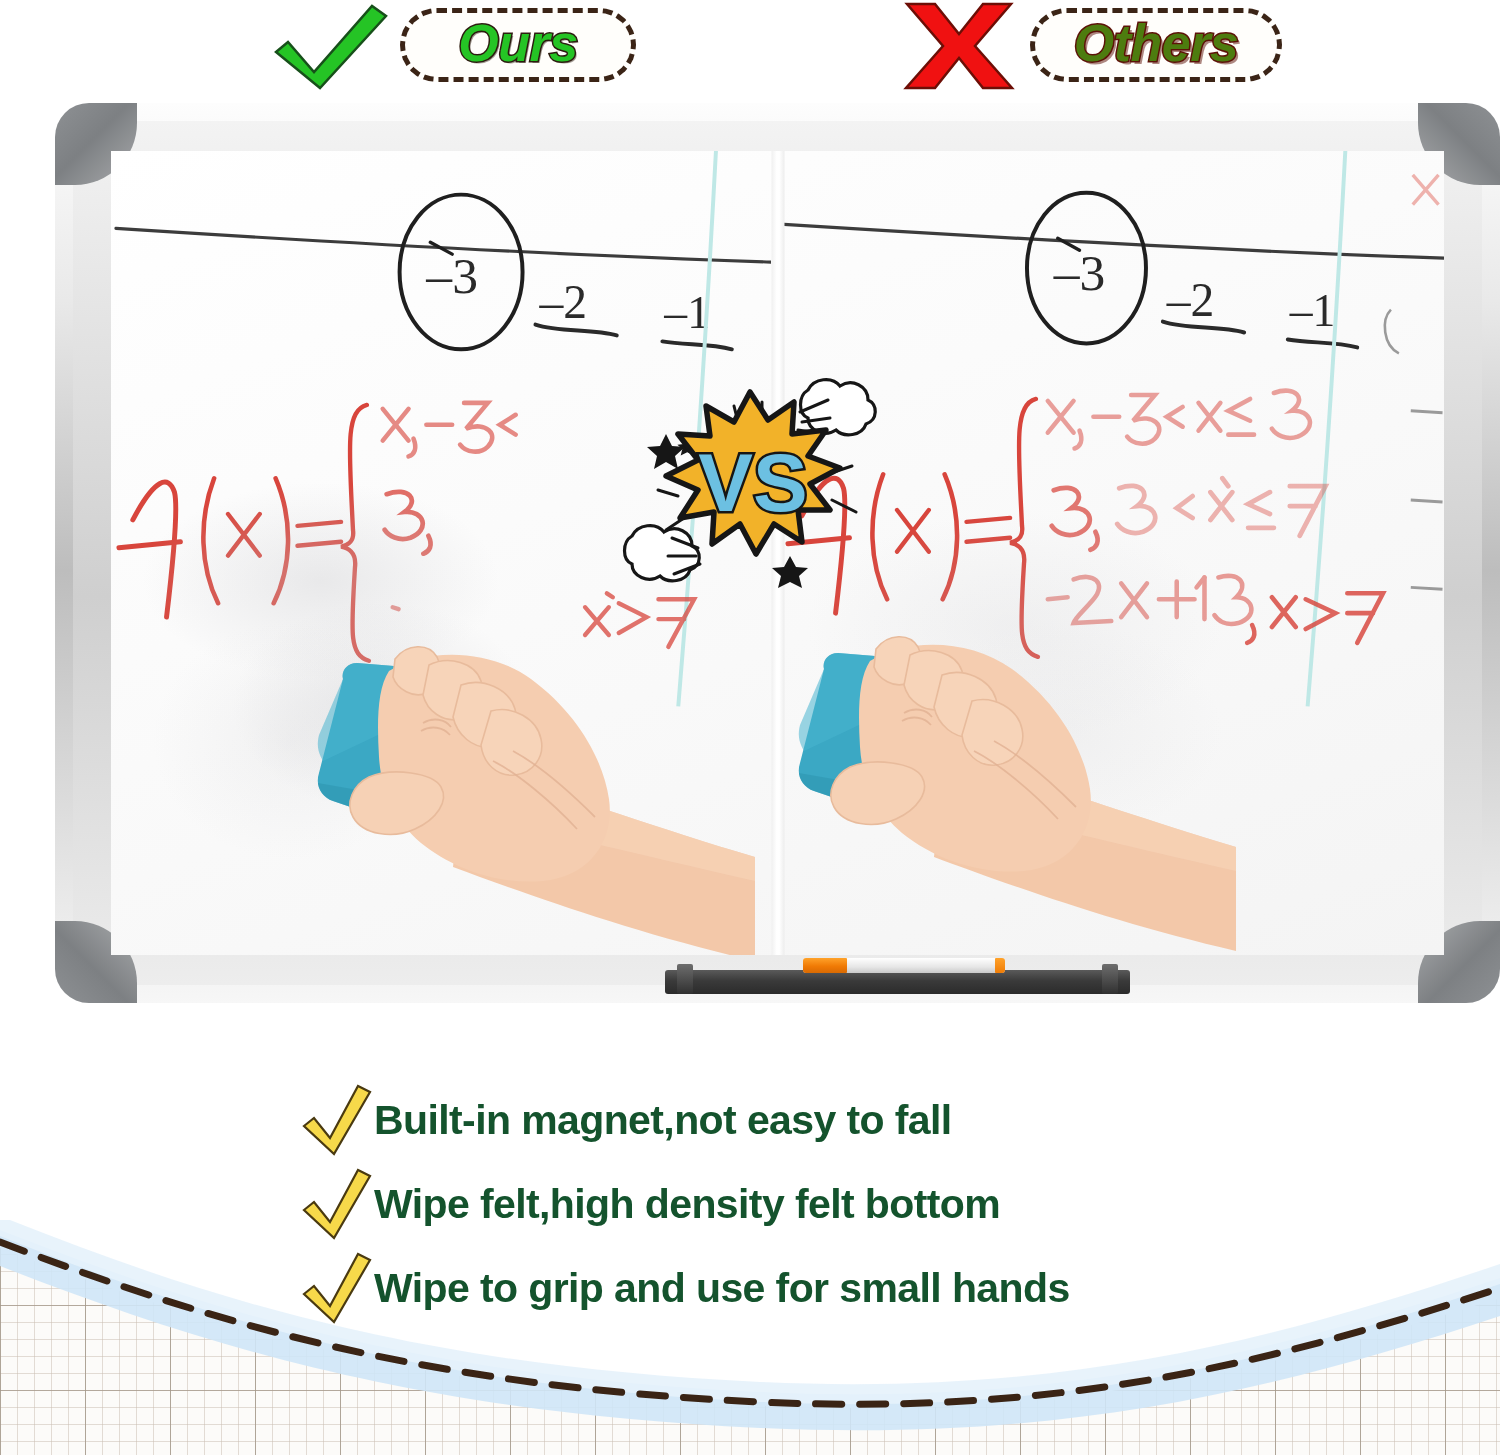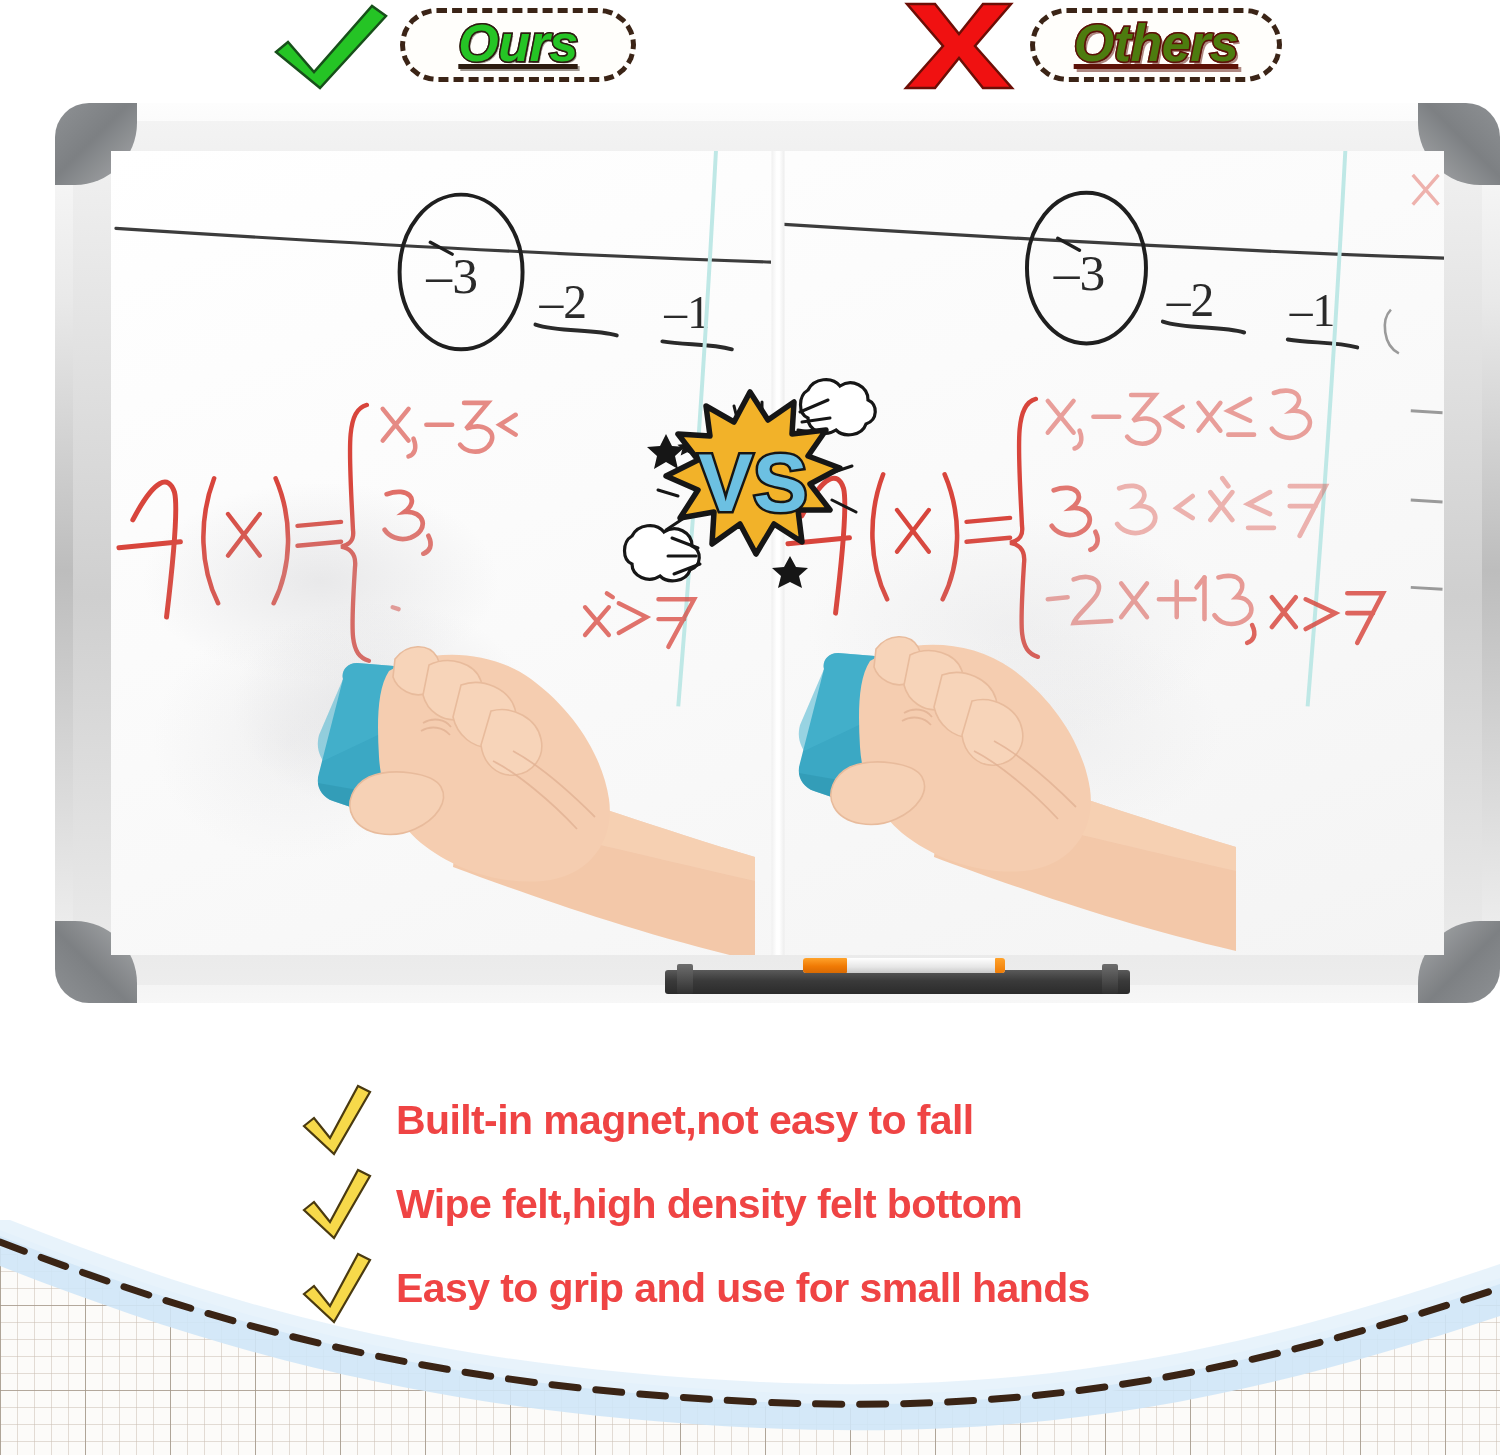--- a/index.html
+++ b/index.html
@@ -28,21 +28,20 @@
     background:#fffefb;
     display:flex; align-items:center; justify-content:center;
   }
   .pill-ours{ left:400px; width:236px; }
   .pill-others{ left:1030px; width:252px; }
   .pill-label{
     font-size:52px; font-weight:bold; font-style:italic;
     letter-spacing:-0.5px;
     line-height:1;
     padding-bottom:4px;
-    text-decoration:underline;
   }
   .pill-ours .pill-label{
     color:#25c425;
     -webkit-text-stroke:3px #2d1c10;
     paint-order:stroke fill;
     text-shadow:2px 2px 0 rgba(45,28,16,.45);
   }
   .pill-others .pill-label{
     color:#4d7c0f;
     -webkit-text-stroke:3px #5d1208;
@@ -147,23 +146,22 @@
 
   
   .features{
     position:absolute; left:300px; top:1078px; width:1000px;
   }
   .feature{
     position:relative; height:84px; display:flex; align-items:center;
   }
   .f-check{ width:74px; height:72px; flex:0 0 74px; }
   .f-text{
-    font-size:41px; font-weight:bold; color:#ef4444;
+    font-size:41px; font-weight:bold; color:#14532d;
     letter-spacing:-0.6px; white-space:nowrap;
-    margin-left:22px;
   }
 
   
   .decor{
     position:absolute; left:0; bottom:0; width:1500px; height:235px;
     z-index:0; pointer-events:none;
   }
 </style>
 </head>
 <body>
@@ -452,21 +450,21 @@
     <svg class="f-check" viewBox="0 0 74 72">
       <path d="M4 42 L14 34 L30 54 L58 2 L70 8 L34 70 Z" fill="#f7d94a" stroke="#4a3a10" stroke-width="2.2"></path>
     </svg>
     <span class="f-text">Wipe felt,high density felt bottom</span>
   </div>
 
   <div class="feature">
     <svg class="f-check" viewBox="0 0 74 72">
       <path d="M4 42 L14 34 L30 54 L58 2 L70 8 L34 70 Z" fill="#f7d94a" stroke="#4a3a10" stroke-width="2.2"></path>
     </svg>
-    <span class="f-text">Easy to grip and use for small hands</span>
+    <span class="f-text">Wipe to grip and use for small hands</span>
   </div>
 </div>
 
 <svg class="decor" viewBox="0 0 1500 235" preserveAspectRatio="none">
   <defs>
     <pattern id="gridFine" width="17" height="17" patternUnits="userSpaceOnUse">
       <path d="M17 0 L0 0 0 17" fill="none" stroke="#c7bcb0" stroke-width="1"></path>
     </pattern>
     <pattern id="gridCoarse" width="85" height="85" patternUnits="userSpaceOnUse">
       <path d="M85 0 L0 0 0 85" fill="none" stroke="#a3978a" stroke-width="1.6"></path>

